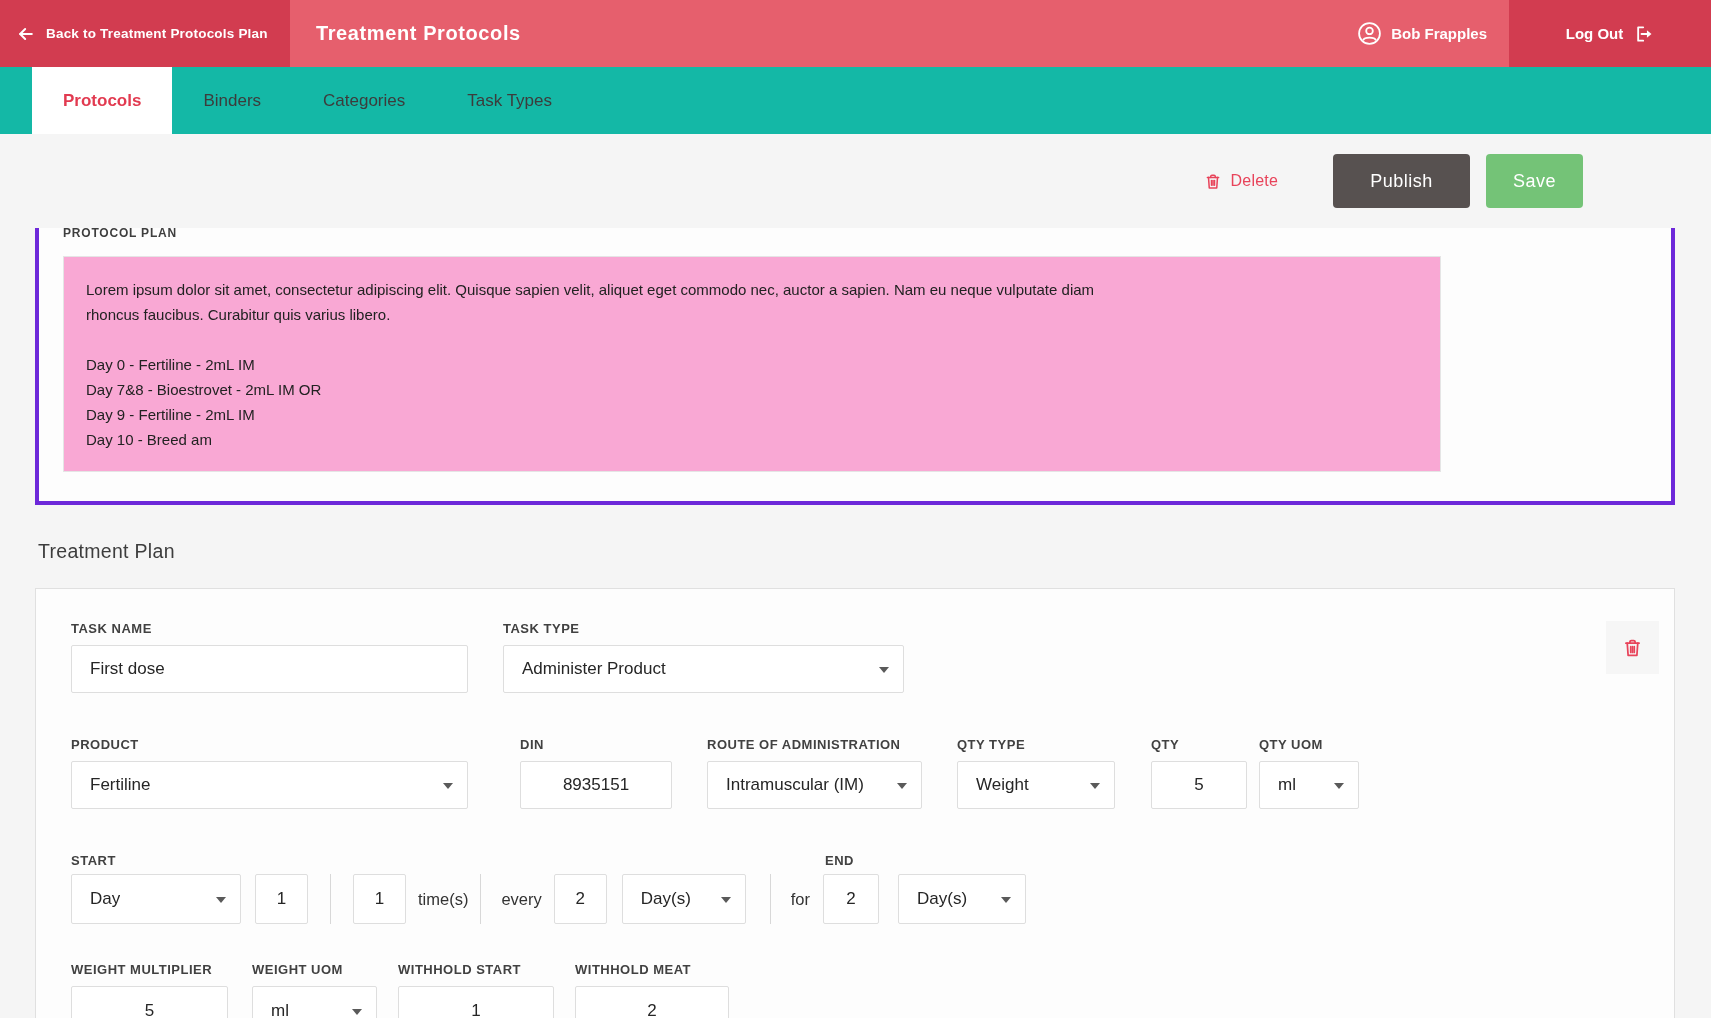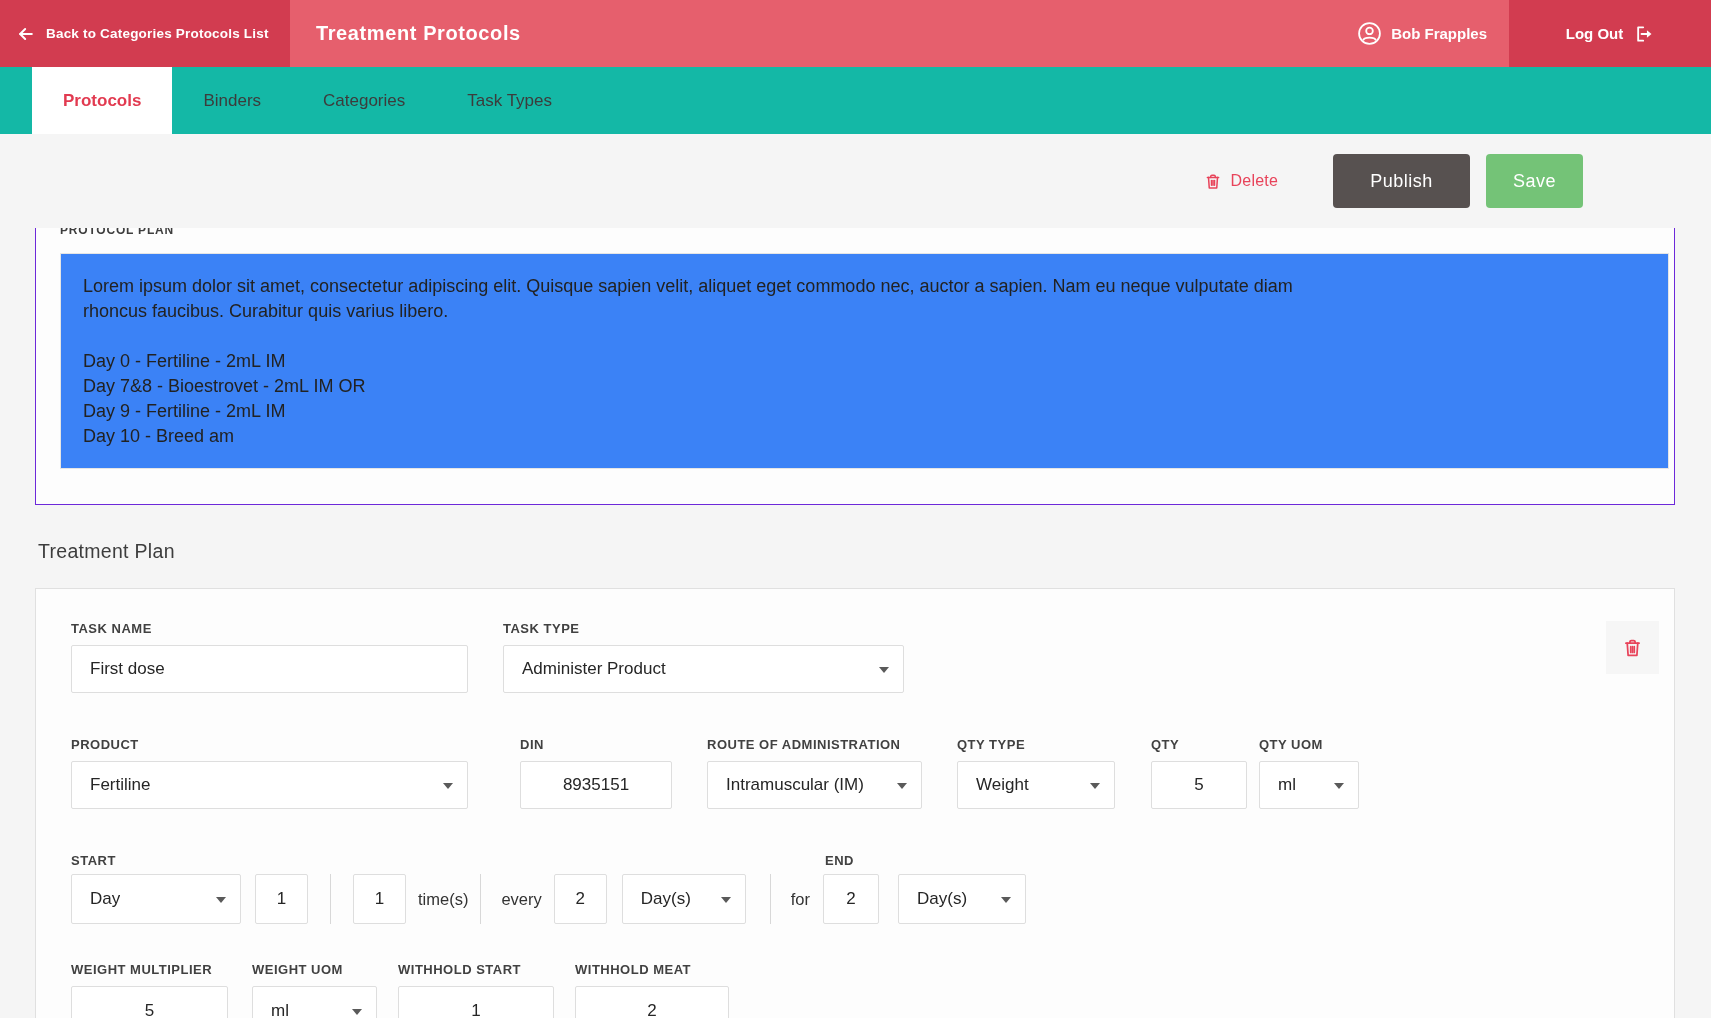--- a/index.html
+++ b/index.html
@@ -37,26 +37,26 @@
     padding-right:128px; }
   .delete-btn { display:flex; align-items:center; gap:9px; color:#e8435a; font-size:16px;
     cursor:pointer; margin-right:55px; letter-spacing:.2px; }
   .btn { height:54px; border:none; border-radius:4px; color:#fff; font-size:18px;
     font-family:"Liberation Sans", sans-serif; letter-spacing:.5px; cursor:pointer; }
   .btn.publish { width:137px; background:#575150; margin-right:16px; }
   .btn.save { width:97px; background:#74c377; }
 
   
   .protocol-card { position:absolute; left:35px; top:205px; width:1640px; height:300px;
-    background:#fdfdfd; border:1px solid #6d28d9; z-index:1;padding-left:36px; }
+    background:#fdfdfd; border:4px solid #6d28d9; z-index:1;padding-left:36px; }
   .caps-label { font-size:12px; font-weight:bold; letter-spacing:.8px; color:#3e3e3e; }
   .protocol-card .caps-label { position:absolute; left:24px; top:17px; }
-  .protocol-textarea { position:absolute; left:24px; top:47px; width:1609px; height:216px;
-    border:1px solid #e5e5e5; background:#3b82f6; resize:none; outline:none;
-    font-family:"Liberation Sans", sans-serif; font-size:18px; line-height:25px;
+  .protocol-textarea { position:absolute; left:24px; top:47px; width:1378px; height:216px;
+    border:1px solid #e5e5e5; background:#f9a8d4; resize:none; outline:none;
+    font-family:"Liberation Sans", sans-serif; font-size:15px; line-height:25px;
     color:#222; padding:20px 22px; overflow:hidden; }
 
   
   .section-heading { position:absolute; left:38px; top:540px; font-size:19.5px;
     font-weight:normal; color:#3d3d3d; letter-spacing:.3px; }
   .task-card { position:absolute; left:35px; top:588px; width:1640px; height:470px;
     background:#fdfdfd; border:1px solid #e0e0e0; padding:32px 0 0 35px; }
   .task-delete { position:absolute; top:32px; right:15px; width:53px; height:53px;
     background:#f6f6f6; display:flex; align-items:center; justify-content:center; cursor:pointer; }
 
@@ -91,21 +91,21 @@
 <body>
 
 <div class="screen">
 
   <header class="app-header">
     <div class="back-section">
       <svg class="ic" width="20" height="20" viewBox="0 0 24 24" fill="none" stroke="#ffffff" stroke-width="2.4" stroke-linecap="round" stroke-linejoin="round">
           <path d="M19 12H5"></path>
           <path d="M11 6l-6 6 6 6"></path>
         </svg>
-      <span>Back to Categories Protocols List</span>
+      <span>Back to Treatment Protocols Plan</span>
     </div>
     <div class="header-title">Treatment Protocols</div>
     <div class="header-right">
       <div class="user-menu">
         <svg class="ic" width="25" height="25" viewBox="0 0 24 24" fill="none" stroke="#ffffff" stroke-width="1.7">
             <circle cx="12" cy="12" r="10"></circle>
             <circle cx="12" cy="9.5" r="3.2"></circle>
             <path d="M5.8 18.6c1.4-3.4 11-3.4 12.4 0"></path>
           </svg>
         <span>Bob Frapples</span>

